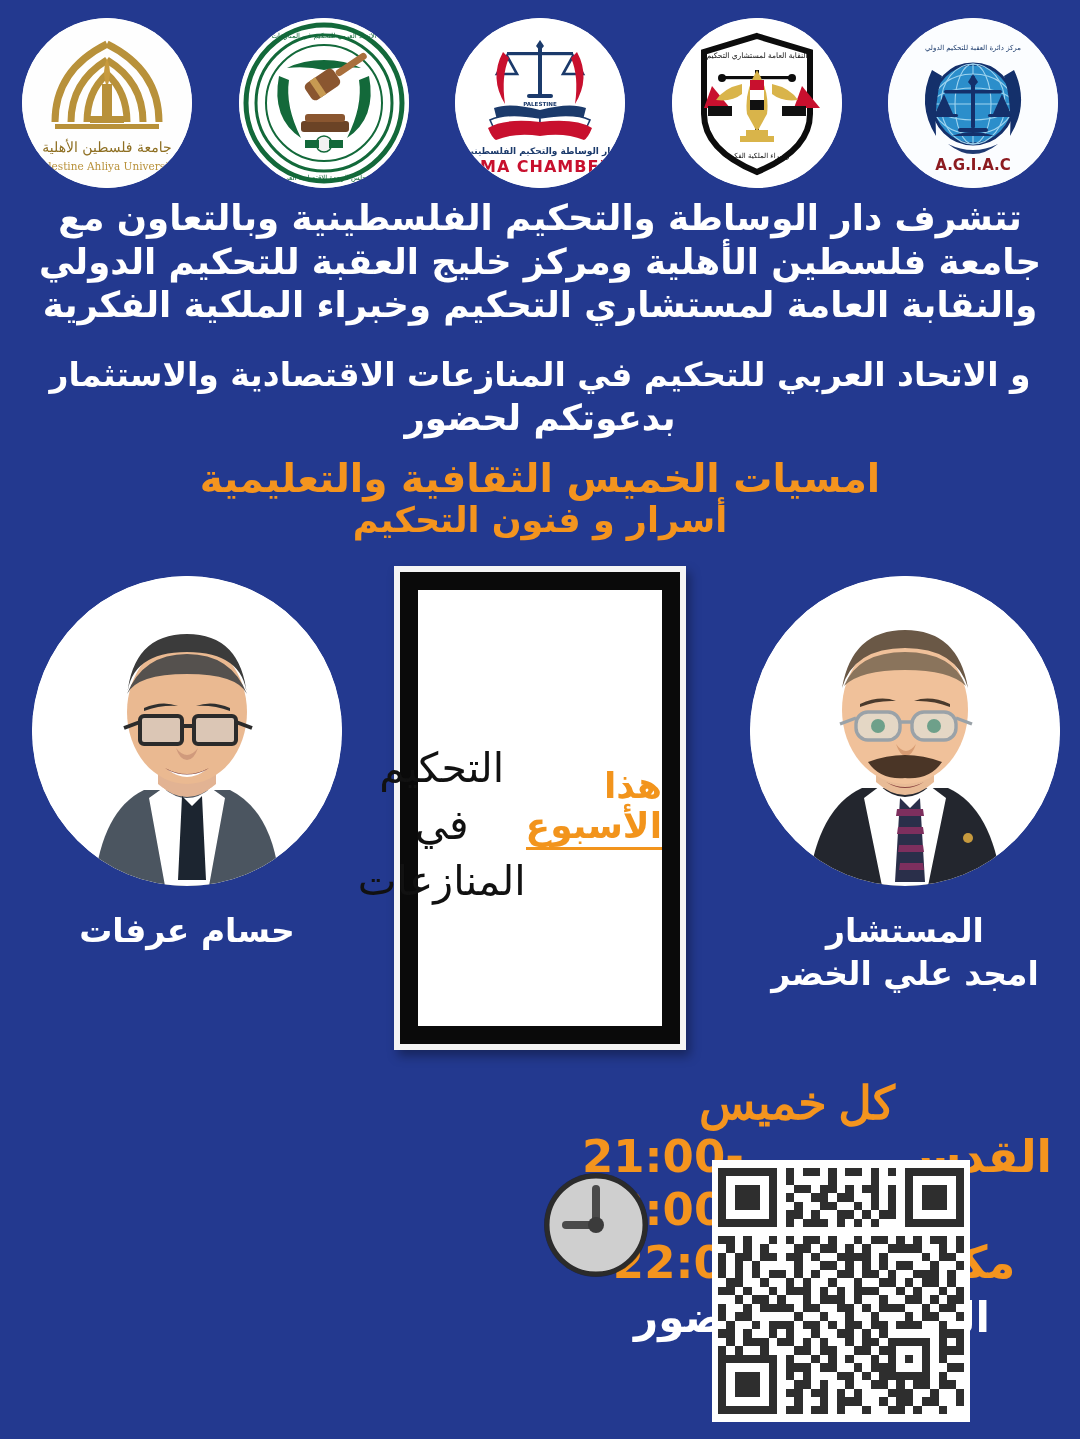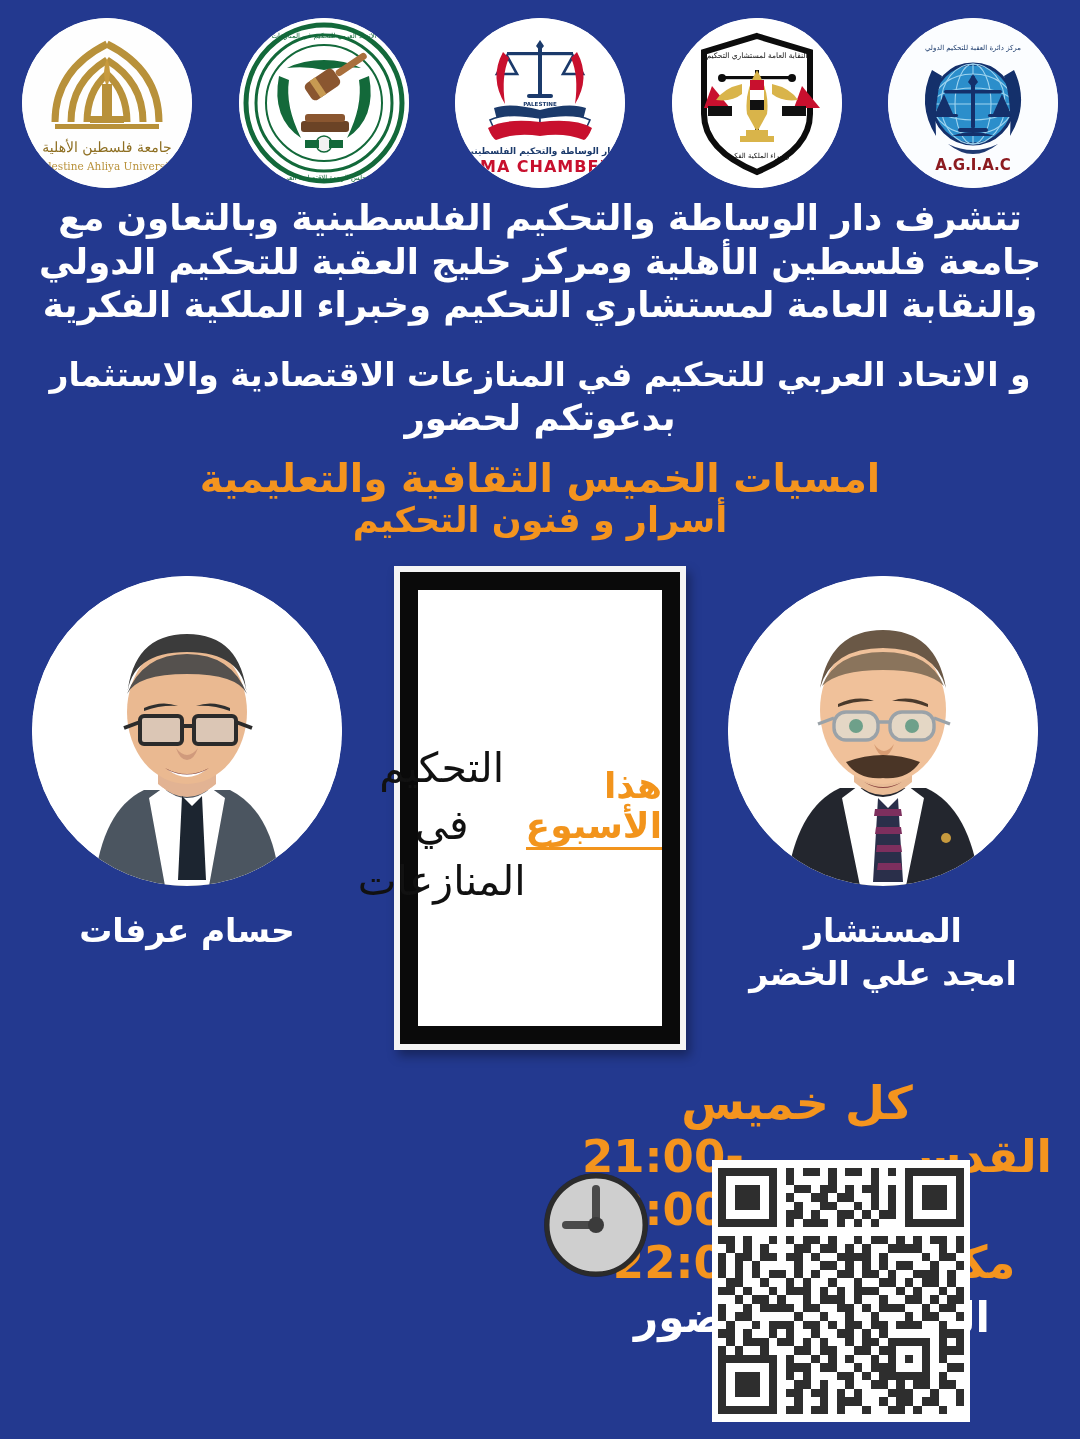--- a/index.html
+++ b/index.html
@@ -68,21 +68,21 @@
     margin-top: 18px;
   }
 
   .speaker {
     position: absolute;
     top: 18px;
     width: 330px;
     text-align: center;
   }
   .speaker.left  { left: 22px; }
-  .speaker.right { right: 32px; }
+  .speaker.right { right: 10px; }
 
   .avatar {
     width: 310px;
     height: 310px;
     border-radius: 50%;
     background: #ffffff;
     margin: 0 auto;
     position: relative;
     overflow: hidden;
   }
@@ -154,20 +154,21 @@
     text-align: left;
     direction: rtl;
   }
   .sched-day {
     color: #f4941e;
     font-weight: bold;
     font-size: 46px;
     line-height: 1.12;
     text-align: center;
     padding-right: 40px;
+    font-family: Liberation Serif, serif;
   }
   .sched-row {
     color: #f4941e;
     font-weight: bold;
     font-size: 45px;
     line-height: 1.18;
     display: flex;
     justify-content: flex-start;
     gap: 16px;
     align-items: baseline;

